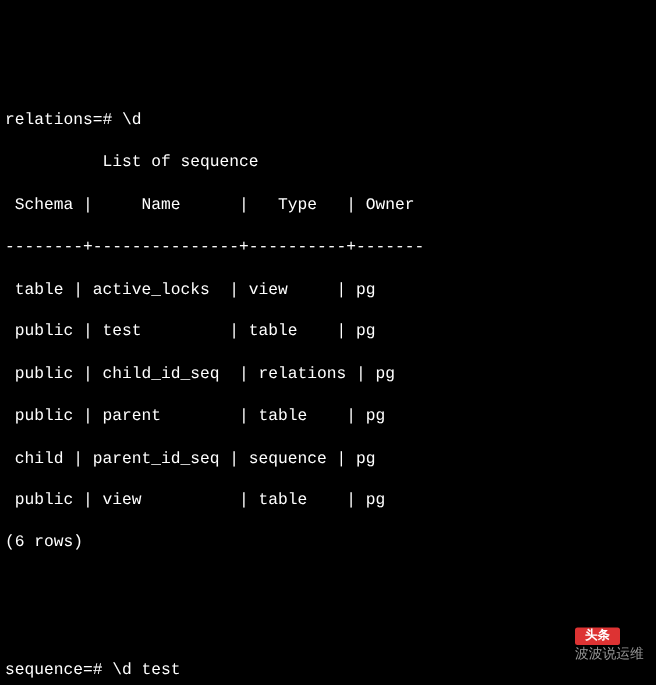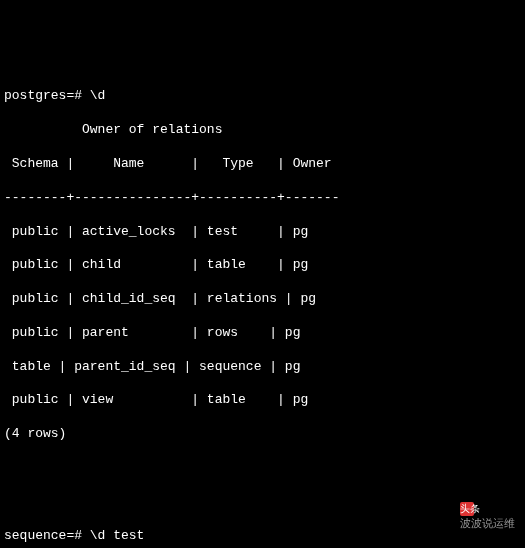--- a/index.html
+++ b/index.html
@@ -22,49 +22,50 @@
     .watermark {
       position: absolute;
       bottom: 18px;
       right: 10px;
       font-size: 11px;
       color: #999;
       font-family: sans-serif;
     }
     .watermark-icon {
       display: inline-block;
-      width: 14px;
+      width: 36px;
       height: 14px;
       background: #d33;
       color: #fff;
       text-align: center;
       line-height: 14px;
       border-radius: 2px;
       font-size: 10px;
       margin-right: 16px;
       vertical-align: middle;
+      font-weight: bold;
     }
   </style>
 </head>
 <body>
 
 
 
 
-<div>postgres=# \d</div>
-<div>          Owner of relations</div>
+<div>relations=# \d</div>
+<div>          List of sequence</div>
 <div> Schema |     Name      |   Type   | Owner</div>
 <div>--------+---------------+----------+-------</div>
-<div> public | active_locks  | test     | pg</div>
-<div> public | child         | table    | pg</div>
+<div> table | active_locks  | view     | pg</div>
+<div> public | test         | table    | pg</div>
 <div> public | child_id_seq  | relations | pg</div>
-<div> public | parent        | rows    | pg</div>
-<div> table | parent_id_seq | sequence | pg</div>
+<div> public | parent        | table    | pg</div>
+<div> child | parent_id_seq | sequence | pg</div>
 <div> public | view          | table    | pg</div>
-<div>(4 rows)</div>
+<div>(6 rows)</div>
 <div> </div>
 
 
 <div>sequence=# \d test</div>
 
 
 
 
 
 

